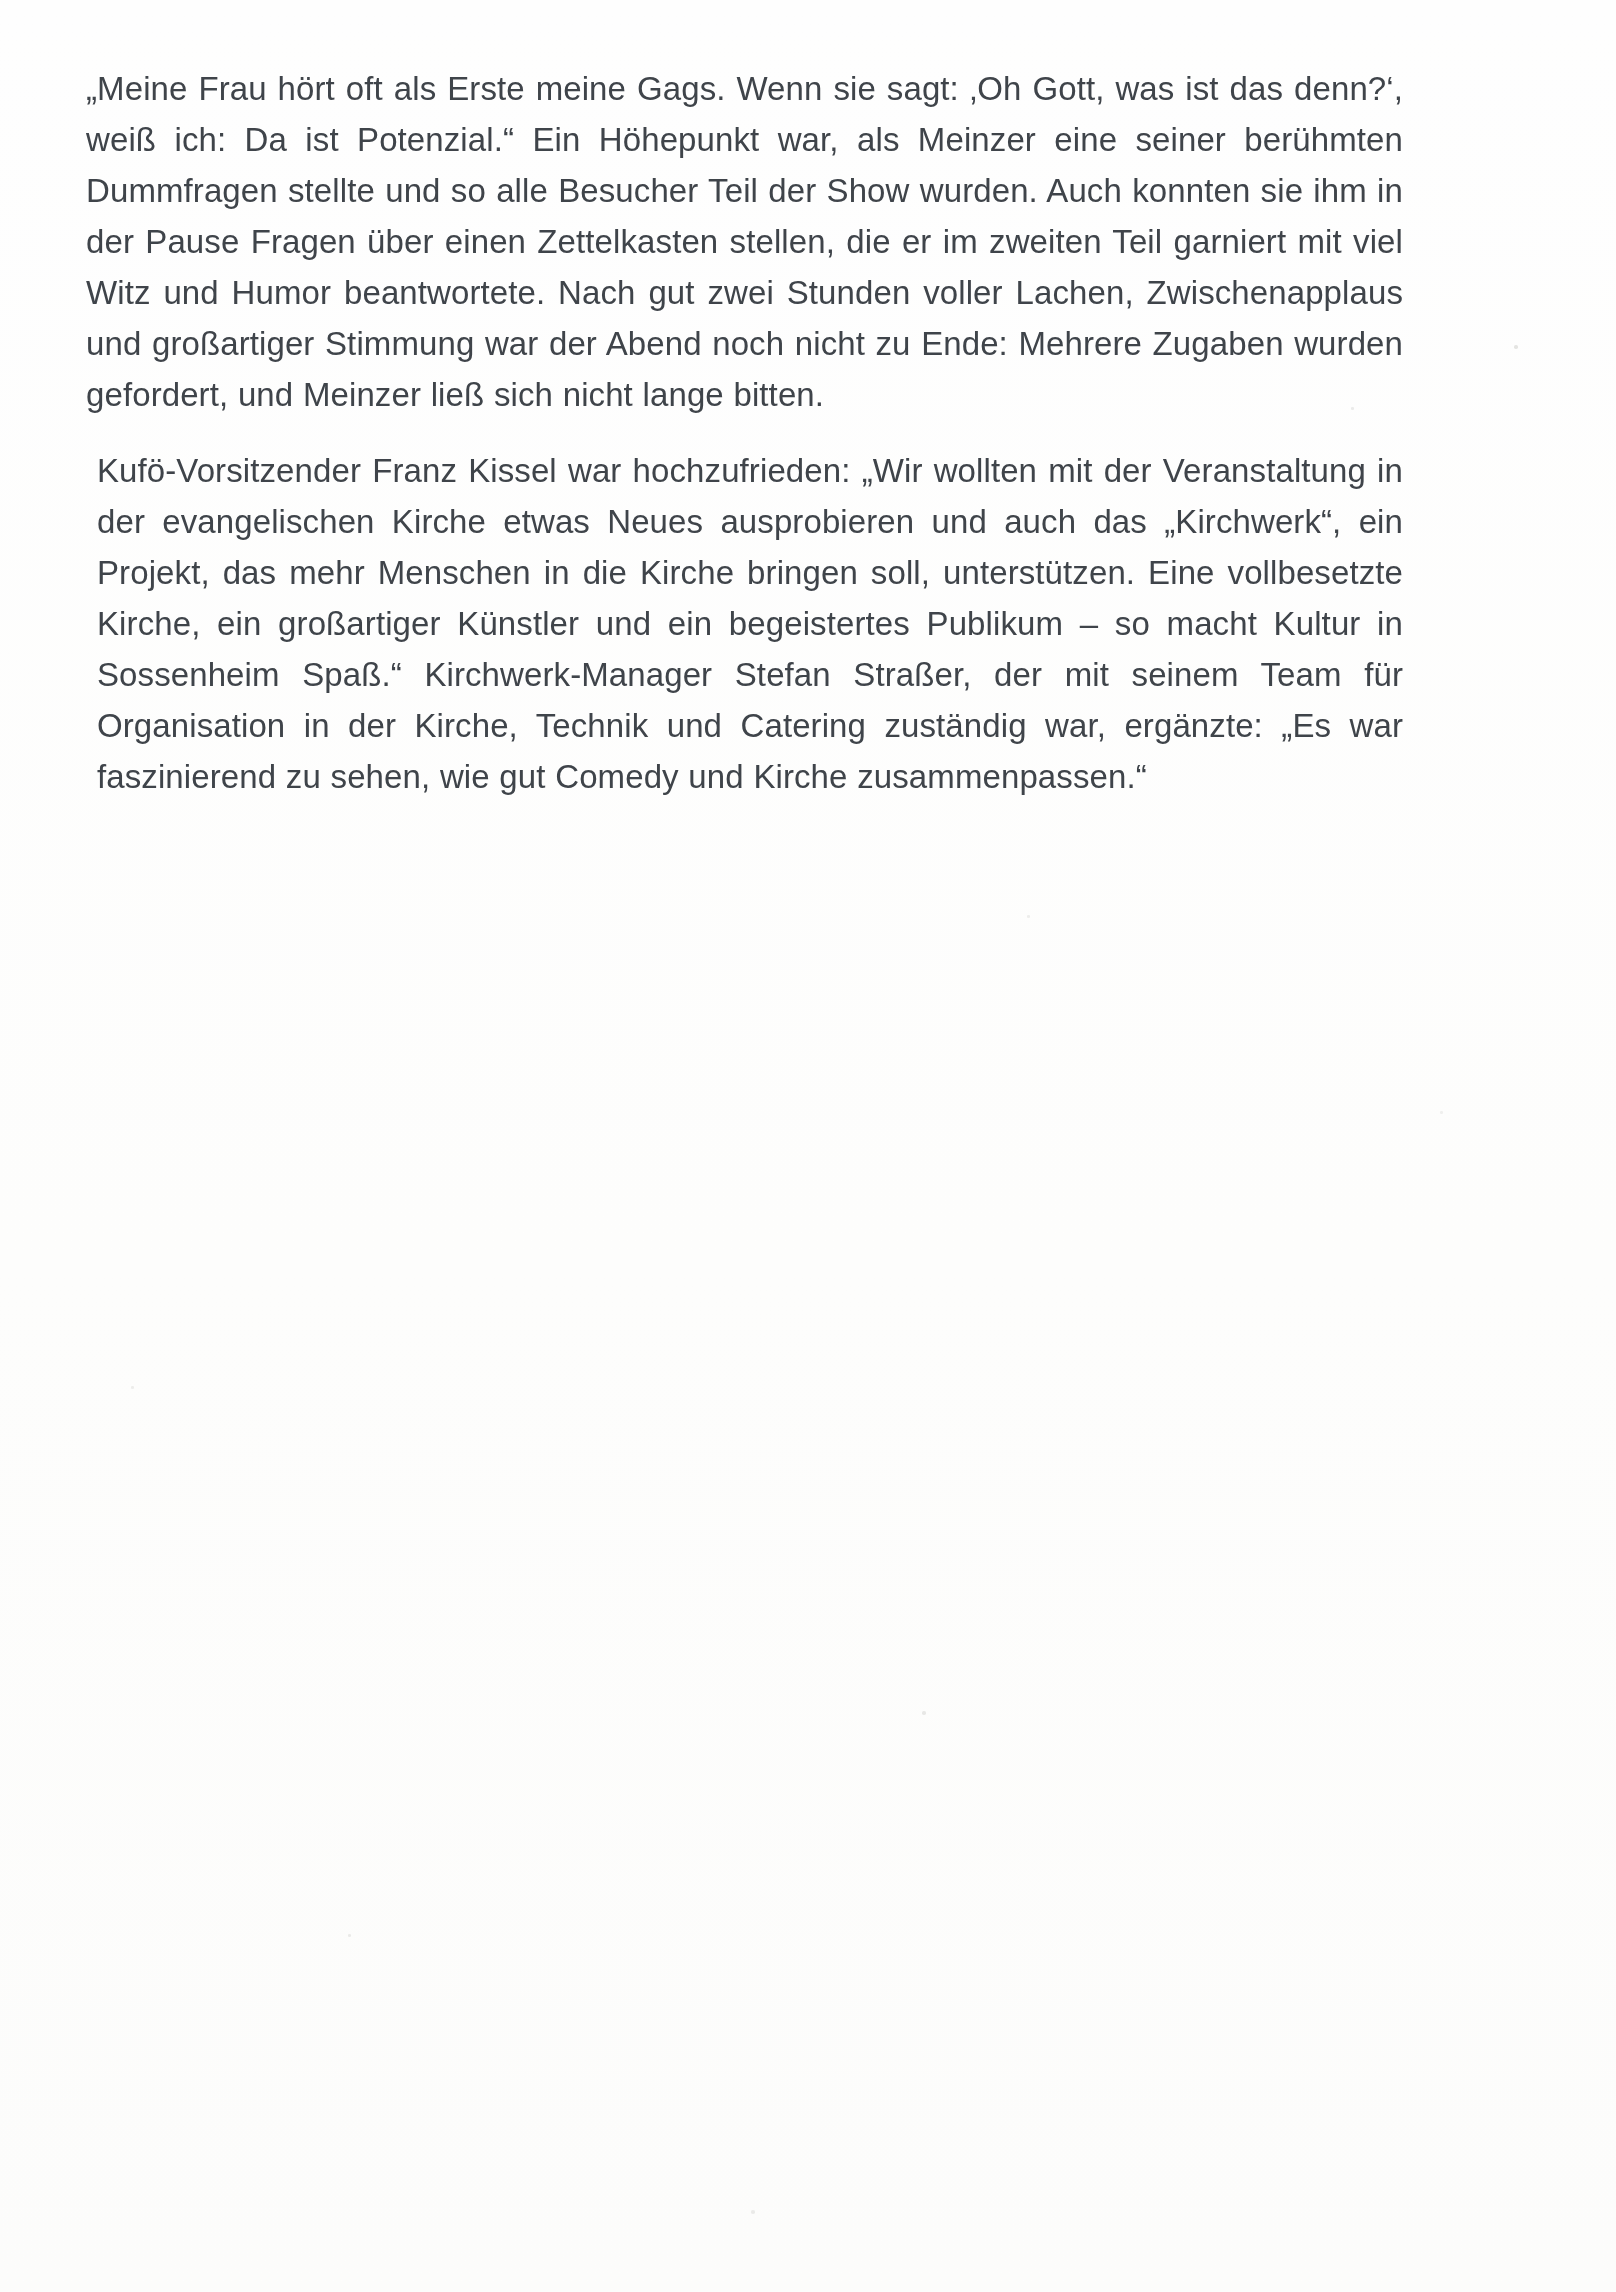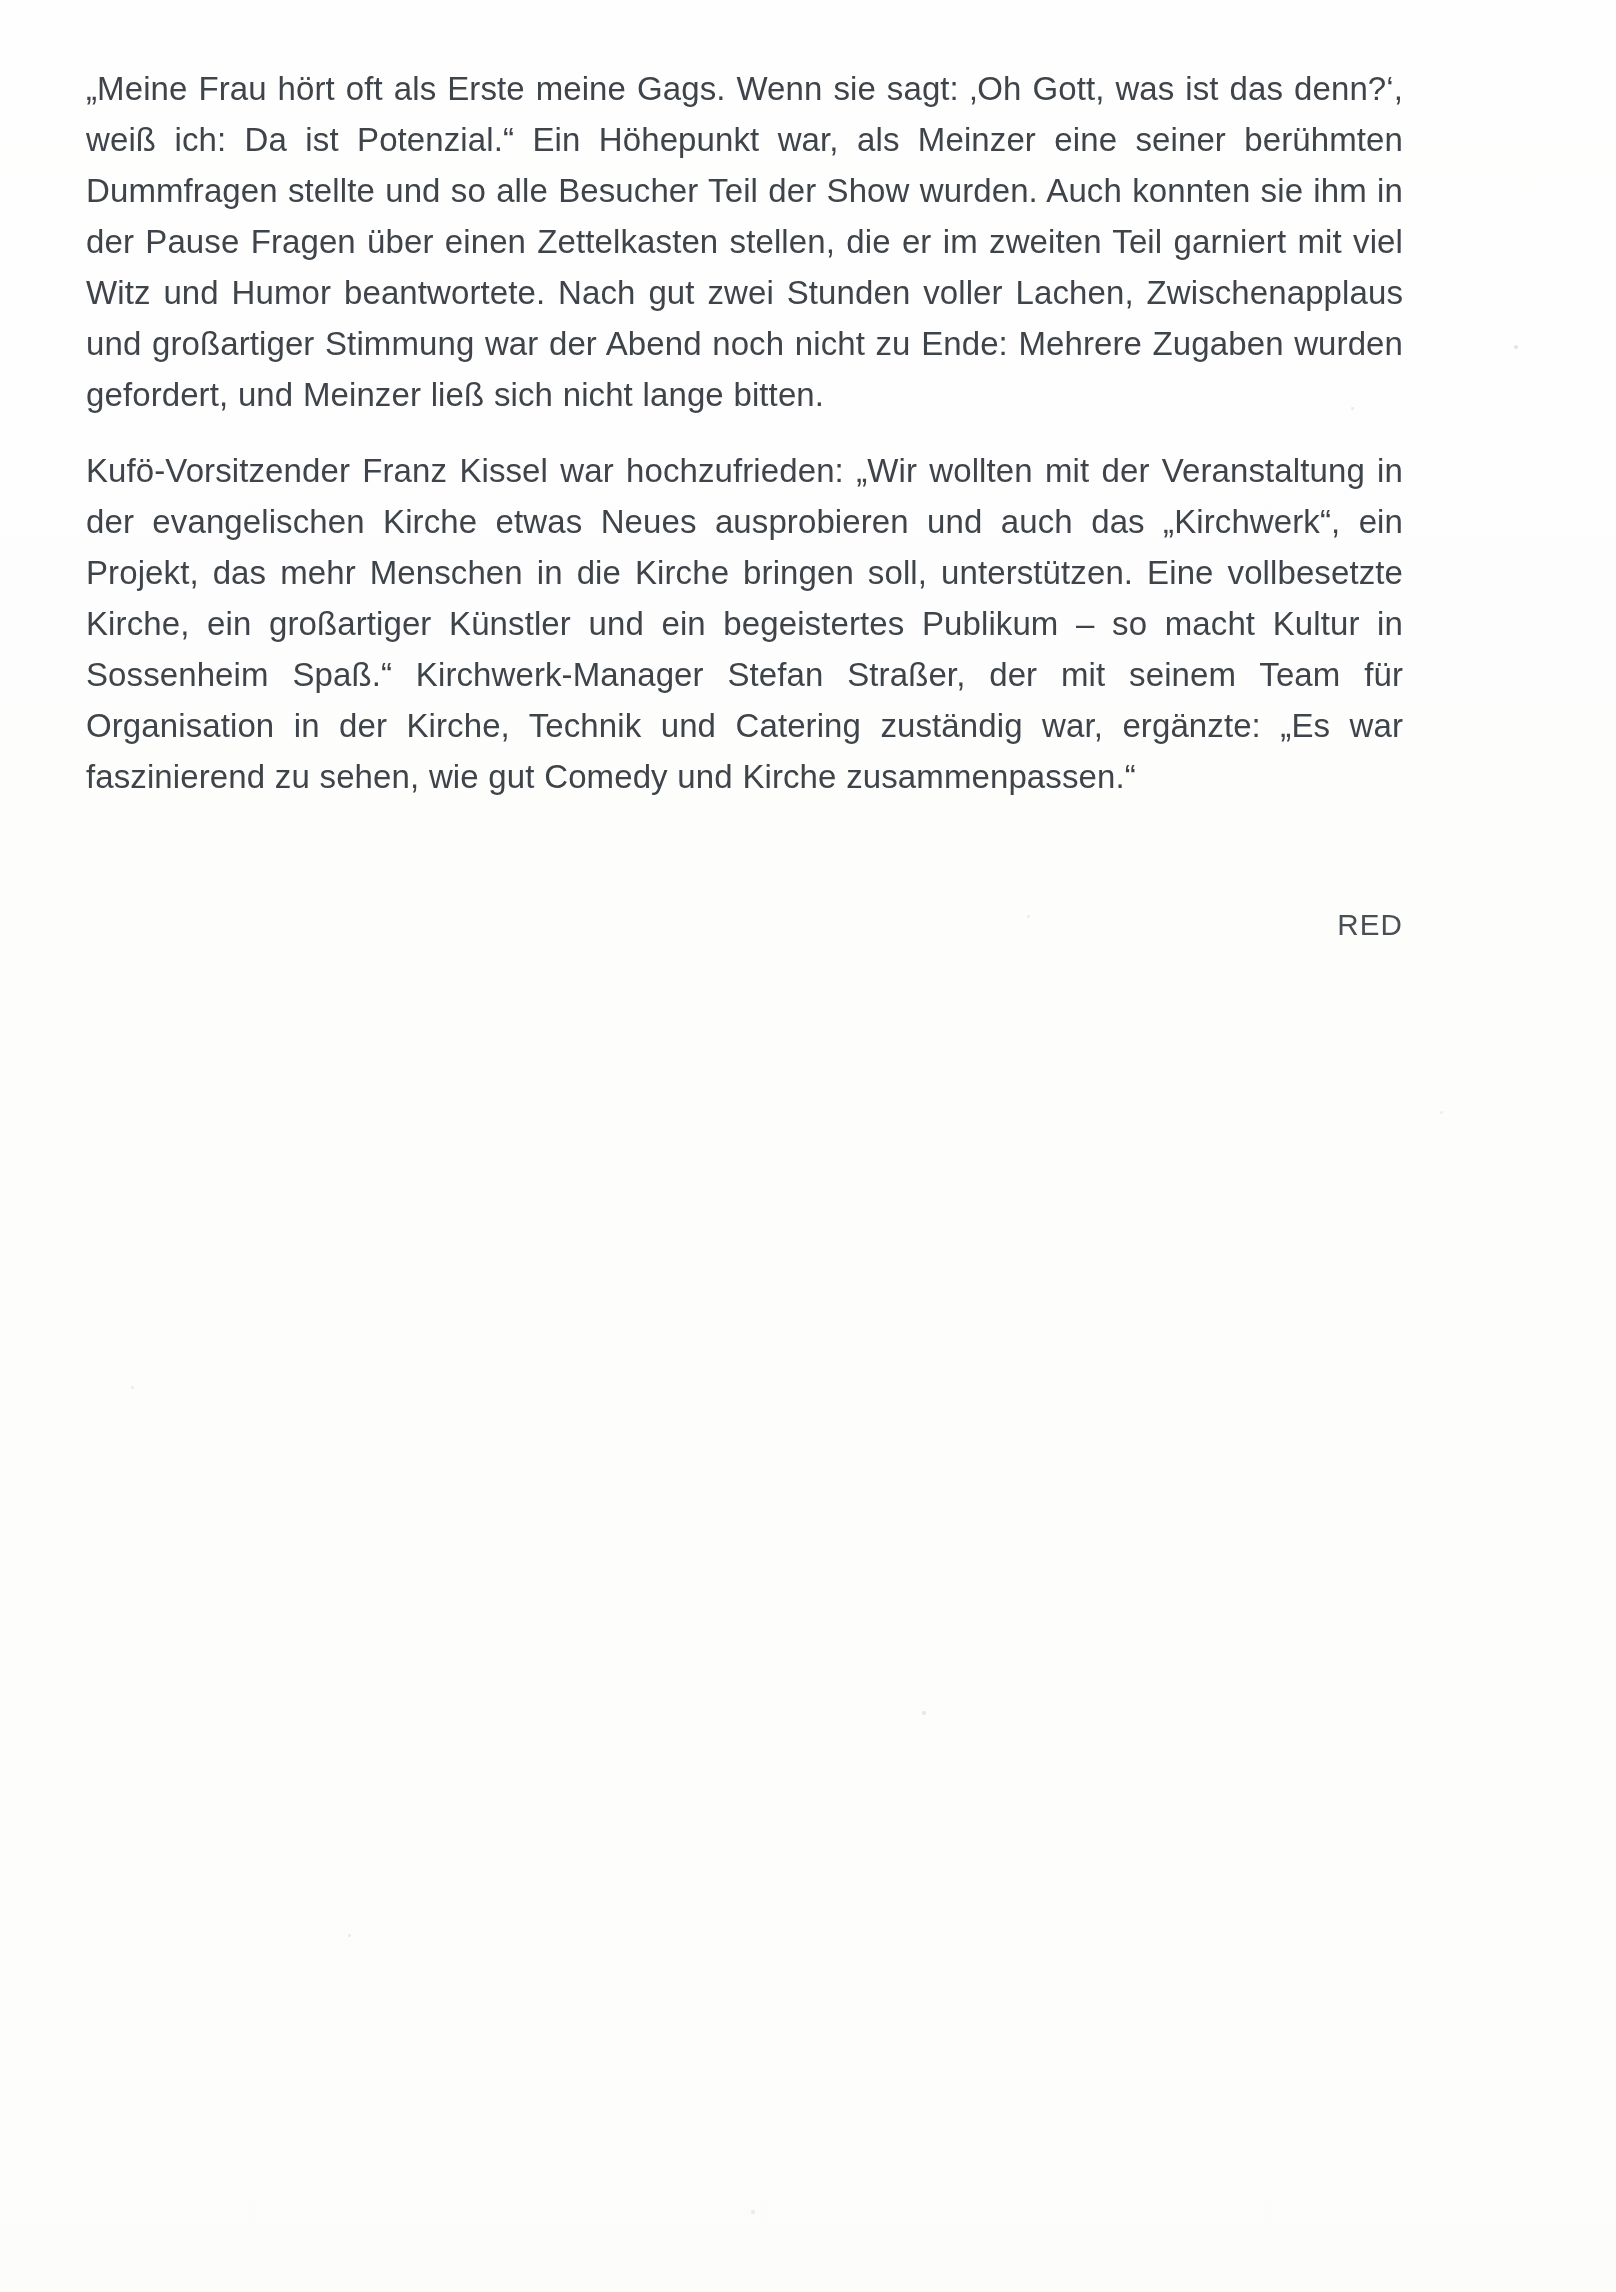--- a/index.html
+++ b/index.html
@@ -33,20 +33,21 @@
     letter-spacing: 0.1px;
     color: #3f444a;
     margin: 0 0 25px 0;
     text-align: justify;
     text-justify: inter-word;
     word-spacing: 0.4px;
     hyphens: manual;
   }
   .para:last-of-type {
     margin-bottom: 0;
+    margin-left: 11px;
   }
   .para-1 {
     
   }
   .signature {
     position: absolute;
     left: 86px;
     top: 908px;
     width: 1317px;
     text-align: right;
@@ -73,21 +74,20 @@
 </head>
 <body>
 
 <div class="page">
 
   <div class="content">
     <p class="para para-1">„Meine Frau hört oft als Erste meine Gags. Wenn sie sagt: ‚Oh Gott, was ist das denn?‘, weiß ich: Da ist Potenzial.“ Ein Höhepunkt war, als Meinzer eine seiner berühmten Dummfragen stellte und so alle Besucher Teil der Show wurden. Auch konnten sie ihm in der Pause Fragen über einen Zettelkasten stellen, die er im zweiten Teil garniert mit viel Witz und Humor beantwortete. Nach gut zwei Stunden voller Lachen, Zwischenapplaus und großartiger Stimmung war der Abend noch nicht zu Ende: Mehrere Zugaben wurden gefordert, und Meinzer ließ sich nicht lange bitten.</p>
     <p class="para para-2">Kufö-Vorsitzender Franz Kissel war hochzufrieden: „Wir wollten mit der Veranstaltung in der evangelischen Kirche etwas Neues ausprobieren und auch das „Kirchwerk“, ein Projekt, das mehr Menschen in die Kirche bringen soll, unterstützen. Eine vollbesetzte Kirche, ein großartiger Künstler und ein begeistertes Publikum – so macht Kultur in Sossenheim Spaß.“ Kirchwerk-Manager Stefan Straßer, der mit seinem Team für Organisation in der Kirche, Technik und Catering zuständig war, ergänzte: „Es war faszinierend zu sehen, wie gut Comedy und Kirche zusammenpassen.“</p>
   </div>
 
-  <div class="signature">RED</div>
 
   <span class="speckle sp1"></span>
   <span class="speckle sp2"></span>
   <span class="speckle sp3"></span>
   <span class="speckle sp4"></span>
   <span class="speckle sp5"></span>
   <span class="speckle sp6"></span>
   <span class="speckle sp7"></span>
   <span class="speckle sp8"></span>
 </div>

